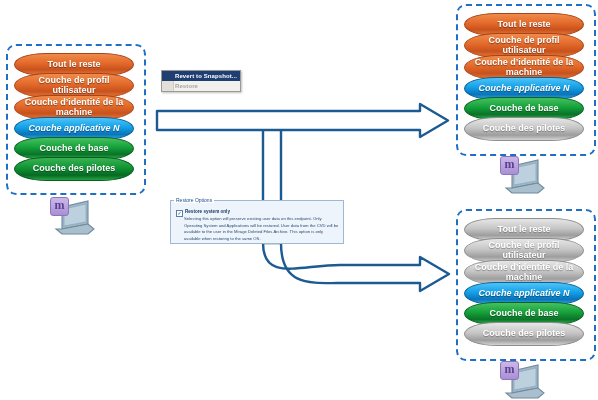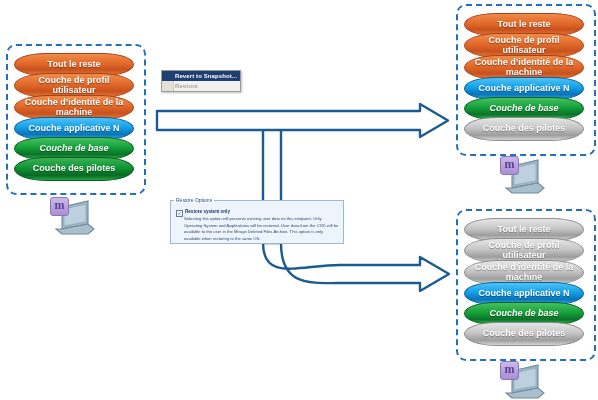--- a/index.html
+++ b/index.html
@@ -15,23 +15,23 @@
          text-align:center;color:#ffffff;font-weight:bold;
          text-shadow:0 1px 1px rgba(0,0,0,.45);
          border-radius:50%/22px;
          background-clip:padding-box;}
   .layer .lbl{line-height:1.03;pointer-events:none;padding:0 4px;}
 
   
   .c-orange{background:linear-gradient(to bottom,#f08b4a 0%,#e2692a 45%,#c9521d 75%,#e2783a 100%);
             border:1px solid #a8441a;}
   .c-blue{background:linear-gradient(to bottom,#4fc3f7 0%,#12a0e8 45%,#0a74ba 78%,#2fa8e4 100%);
-          border:1px solid #0a6296;}
+          border:1px solid #0a6296;font-style:italic;}
   .c-green{background:linear-gradient(to bottom,#46c060 0%,#14a13a 45%,#0a7328 78%,#2fae4c 100%);
-           border:1px solid #0a6322;font-style:italic;}
+           border:1px solid #0a6322;}
   .c-green-d{background:linear-gradient(to bottom,#3bb257 0%,#0f9433 45%,#076a23 78%,#27a243 100%);
              border:1px solid #075c1e;}
   .c-grey{background:linear-gradient(to bottom,#e6e6e6 0%,#c6c6c6 45%,#9d9d9d 78%,#d3d3d3 100%);
           border:1px solid #8e8e8e;color:#ffffff;
           text-shadow:0 1px 1px rgba(0,0,0,.35);}
 
   
   .layer.top::before{content:"";position:absolute;left:-1px;right:-1px;top:-9px;height:18px;
         border-radius:50%;background:linear-gradient(to bottom,#f6a469,#e2712f);
         border:1px solid #a8441a;z-index:-1;}

